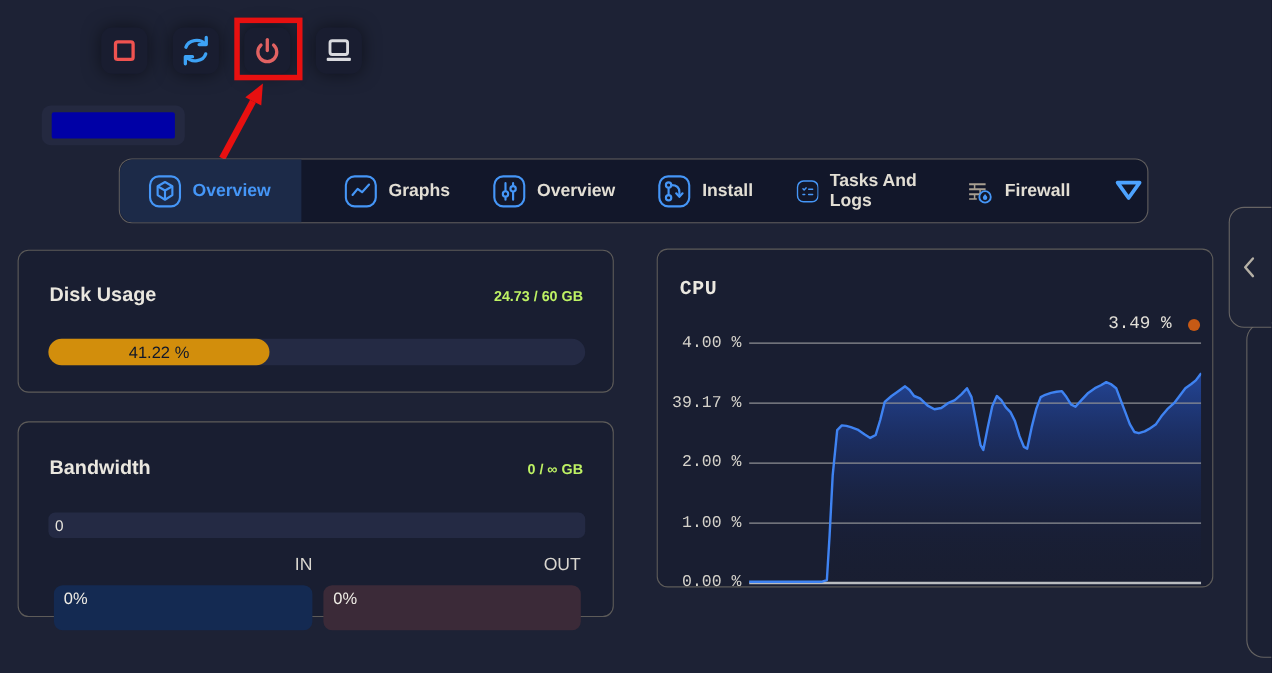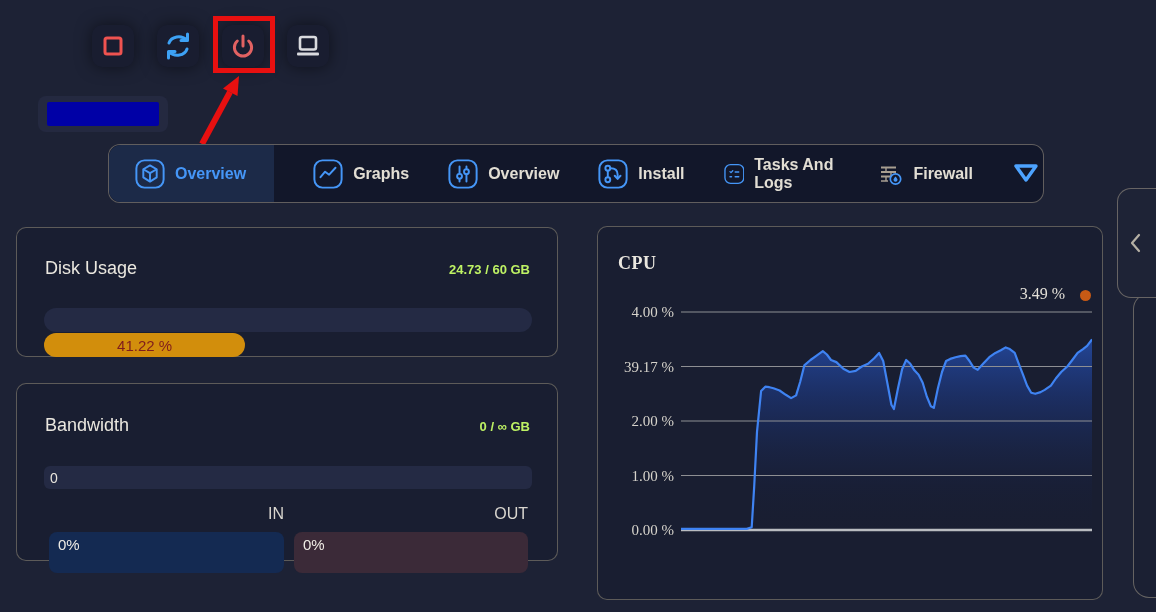--- a/index.html
+++ b/index.html
@@ -27,35 +27,35 @@
   .nav-tab { display:flex; align-items:center; gap:10px; height:100%; cursor:pointer;
              color:#e2ded4; font-size:16px; font-weight:700; }
   .nav-tab.active { background:#1c2a48; border-radius:12px 0 0 12px; padding:0 28px 0 26px;
                     color:#4596f7; }
   .nav-tab.plain { margin-left:39px; }
   .nav-more { margin-left:36px; display:flex; align-items:center; cursor:pointer; }
 
   
   .card { position:absolute; background:#191e31; border:1px solid rgba(150,142,122,.55);
           border-radius:10px; }
-  .card-title { color:#eae7df; font-size:18px; font-weight:400; }
+  .card-title { color:#eae7df; font-size:18px; font-weight:700; }
   .card-value { color:#bef264; font-size:13px; font-weight:700; }
 
   #disk-card { left:16px; top:227px; width:542px; height:130px; }
   #bw-card   { left:16px; top:383px; width:542px; height:178px; }
-  #cpu-card  { left:597px; top:226px; width:506px; height:374px;
-               font-family:Liberation Serif, serif; }
+  #cpu-card  { left:597px; top:226px; width:506px; height:308px;
+               font-family:Liberation Mono, monospace; }
 
   .card-head { position:absolute; left:28px; right:27px; display:flex;
                justify-content:space-between; align-items:baseline; }
 
   .track { position:absolute; background:#242a44; border-radius:12px; }
   #disk-fill { height:100%; background:#d28e0c; border-radius:12px;
                display:flex; align-items:center; justify-content:center;
-               color:#7f1d1d; font-size:15px;margin-top:25px; }
+               color:#0f172a; font-size:15px; }
 
   #bw-track { left:27px; top:82px; width:488px; height:23px; border-radius:6px;
               color:#e8e5dd; font-size:14px; display:flex; align-items:center;
               padding-left:6px; }
   .bw-dir-label { position:absolute; top:121px; color:#d9d6cf; font-size:16px; }
   .bw-bar { position:absolute; top:148px; height:41px; border-radius:8px;
             color:#efece5; font-size:15px; padding:4px 0 0 9px; }
   #bw-in  { left:32px;  width:235px; background:#142a52; }
   #bw-out { left:277px; width:234px; background:#3b2a38; }
 

